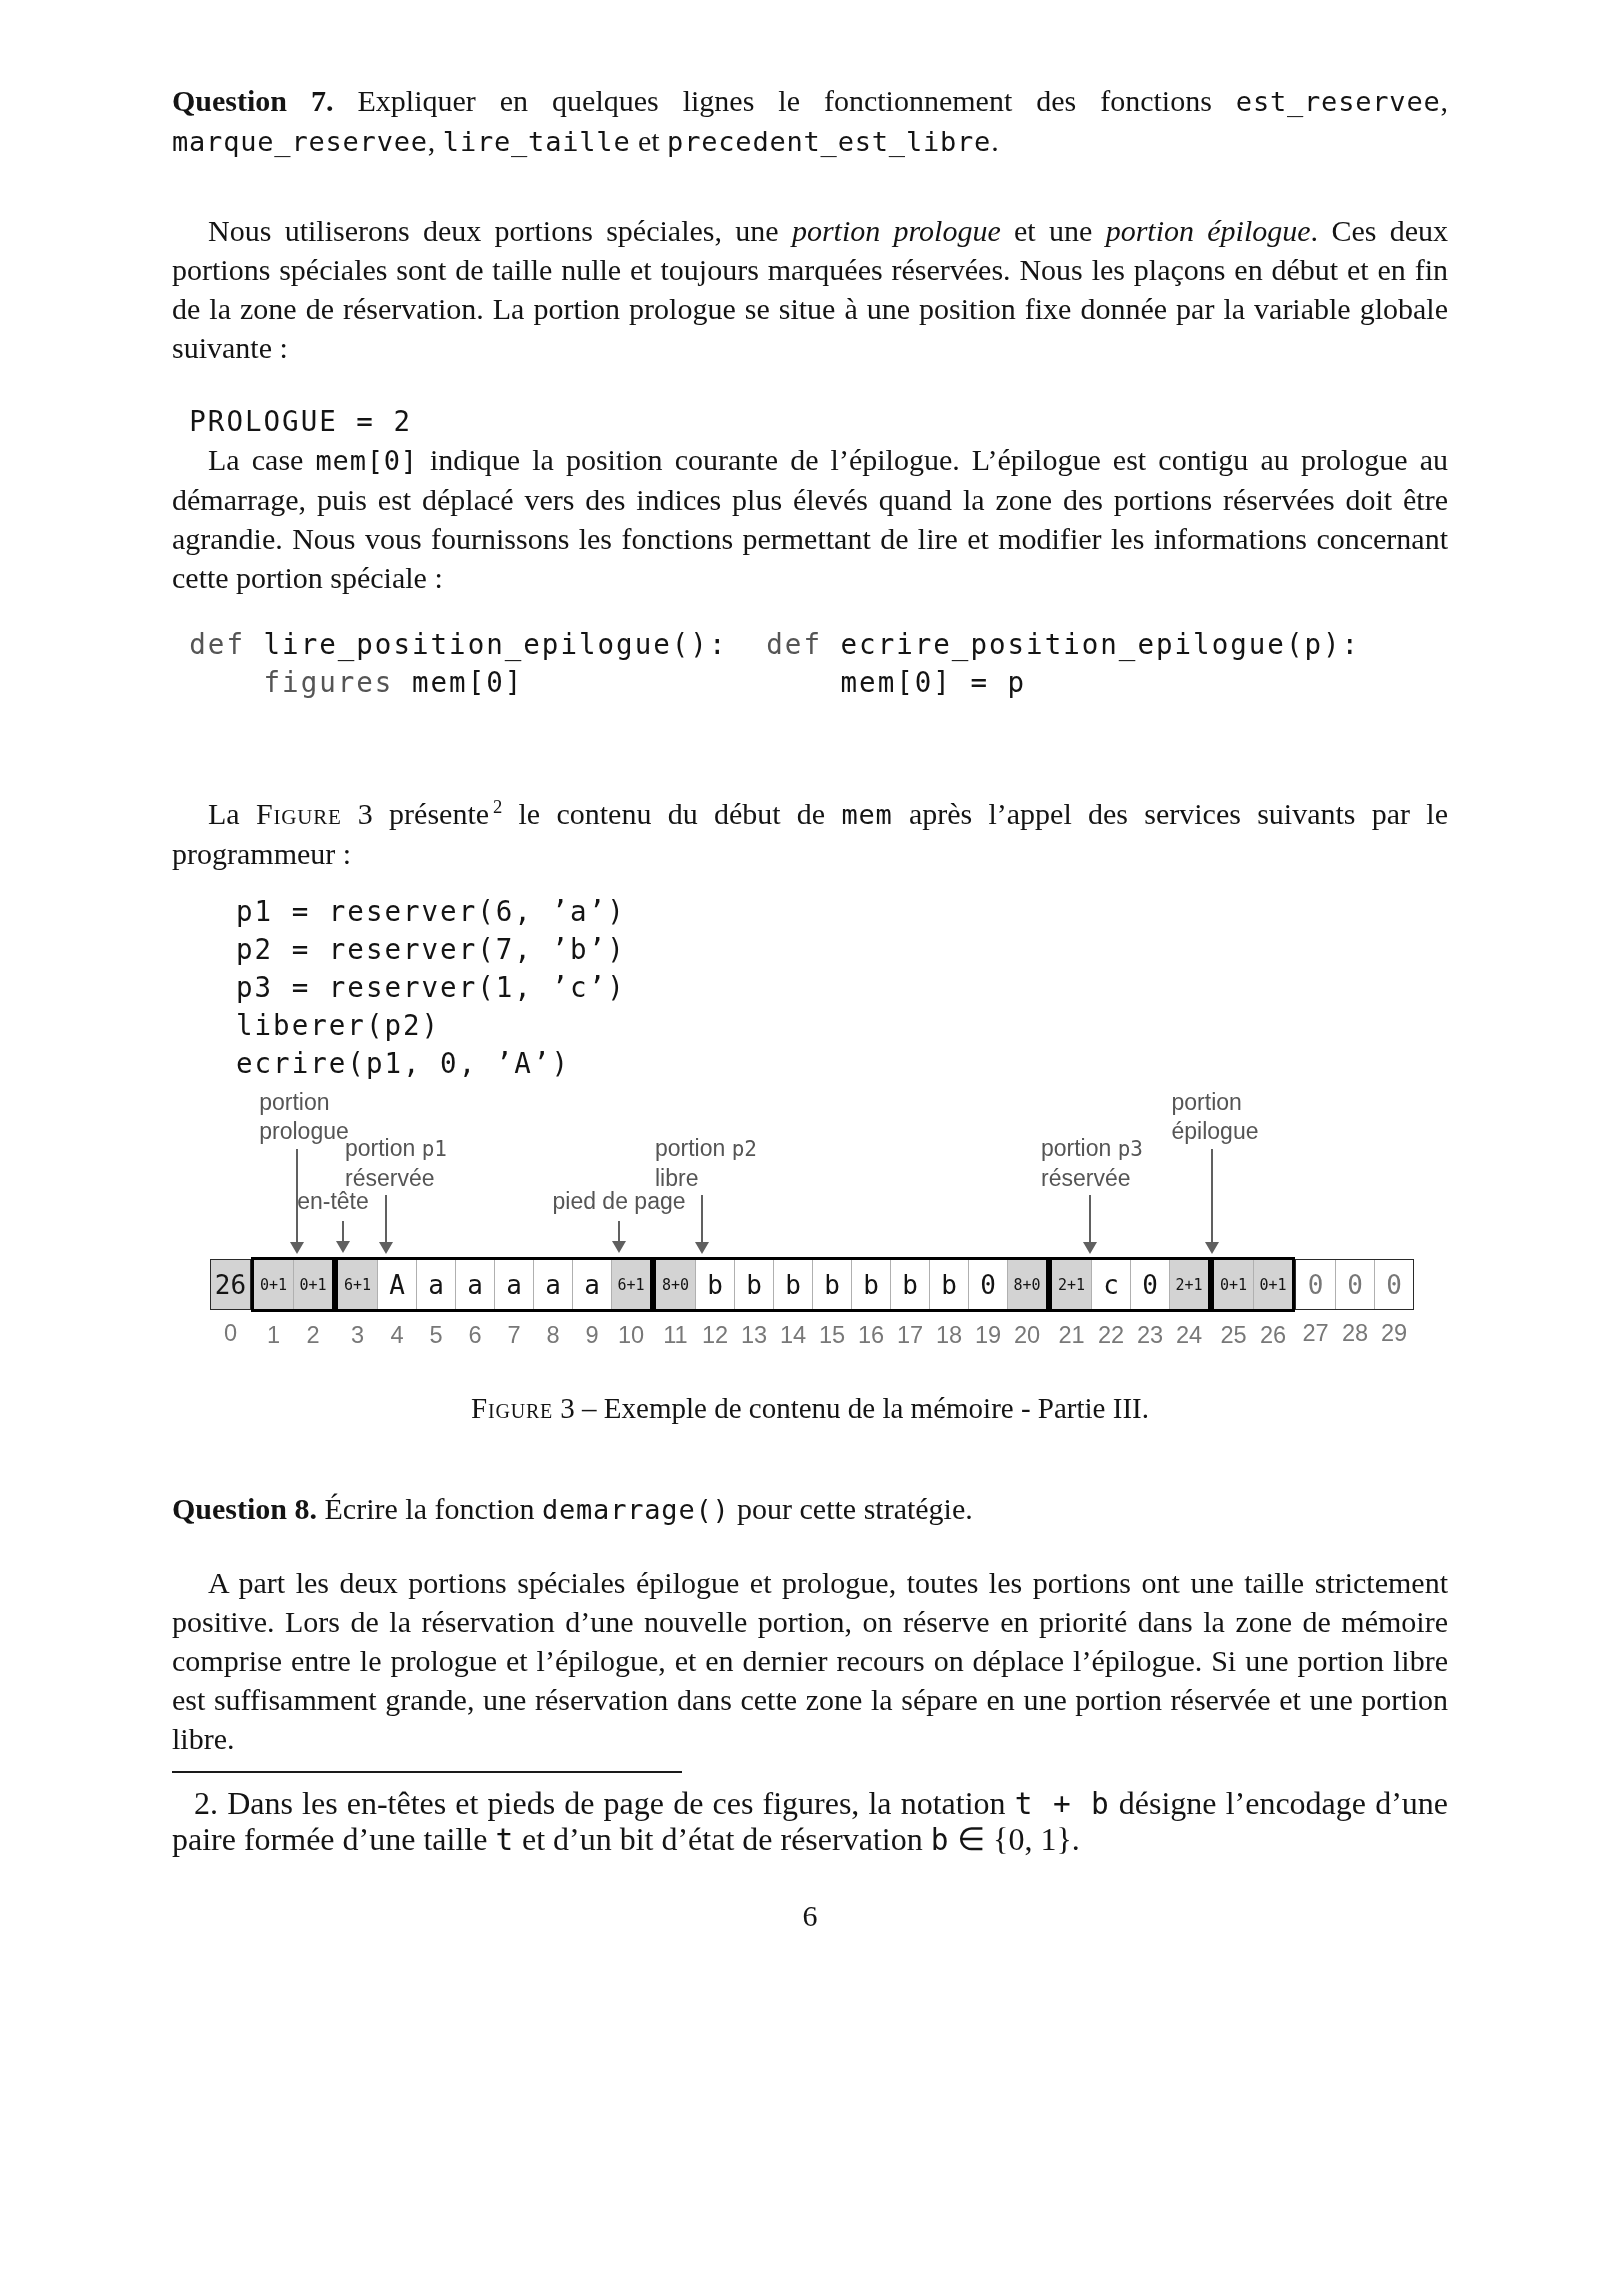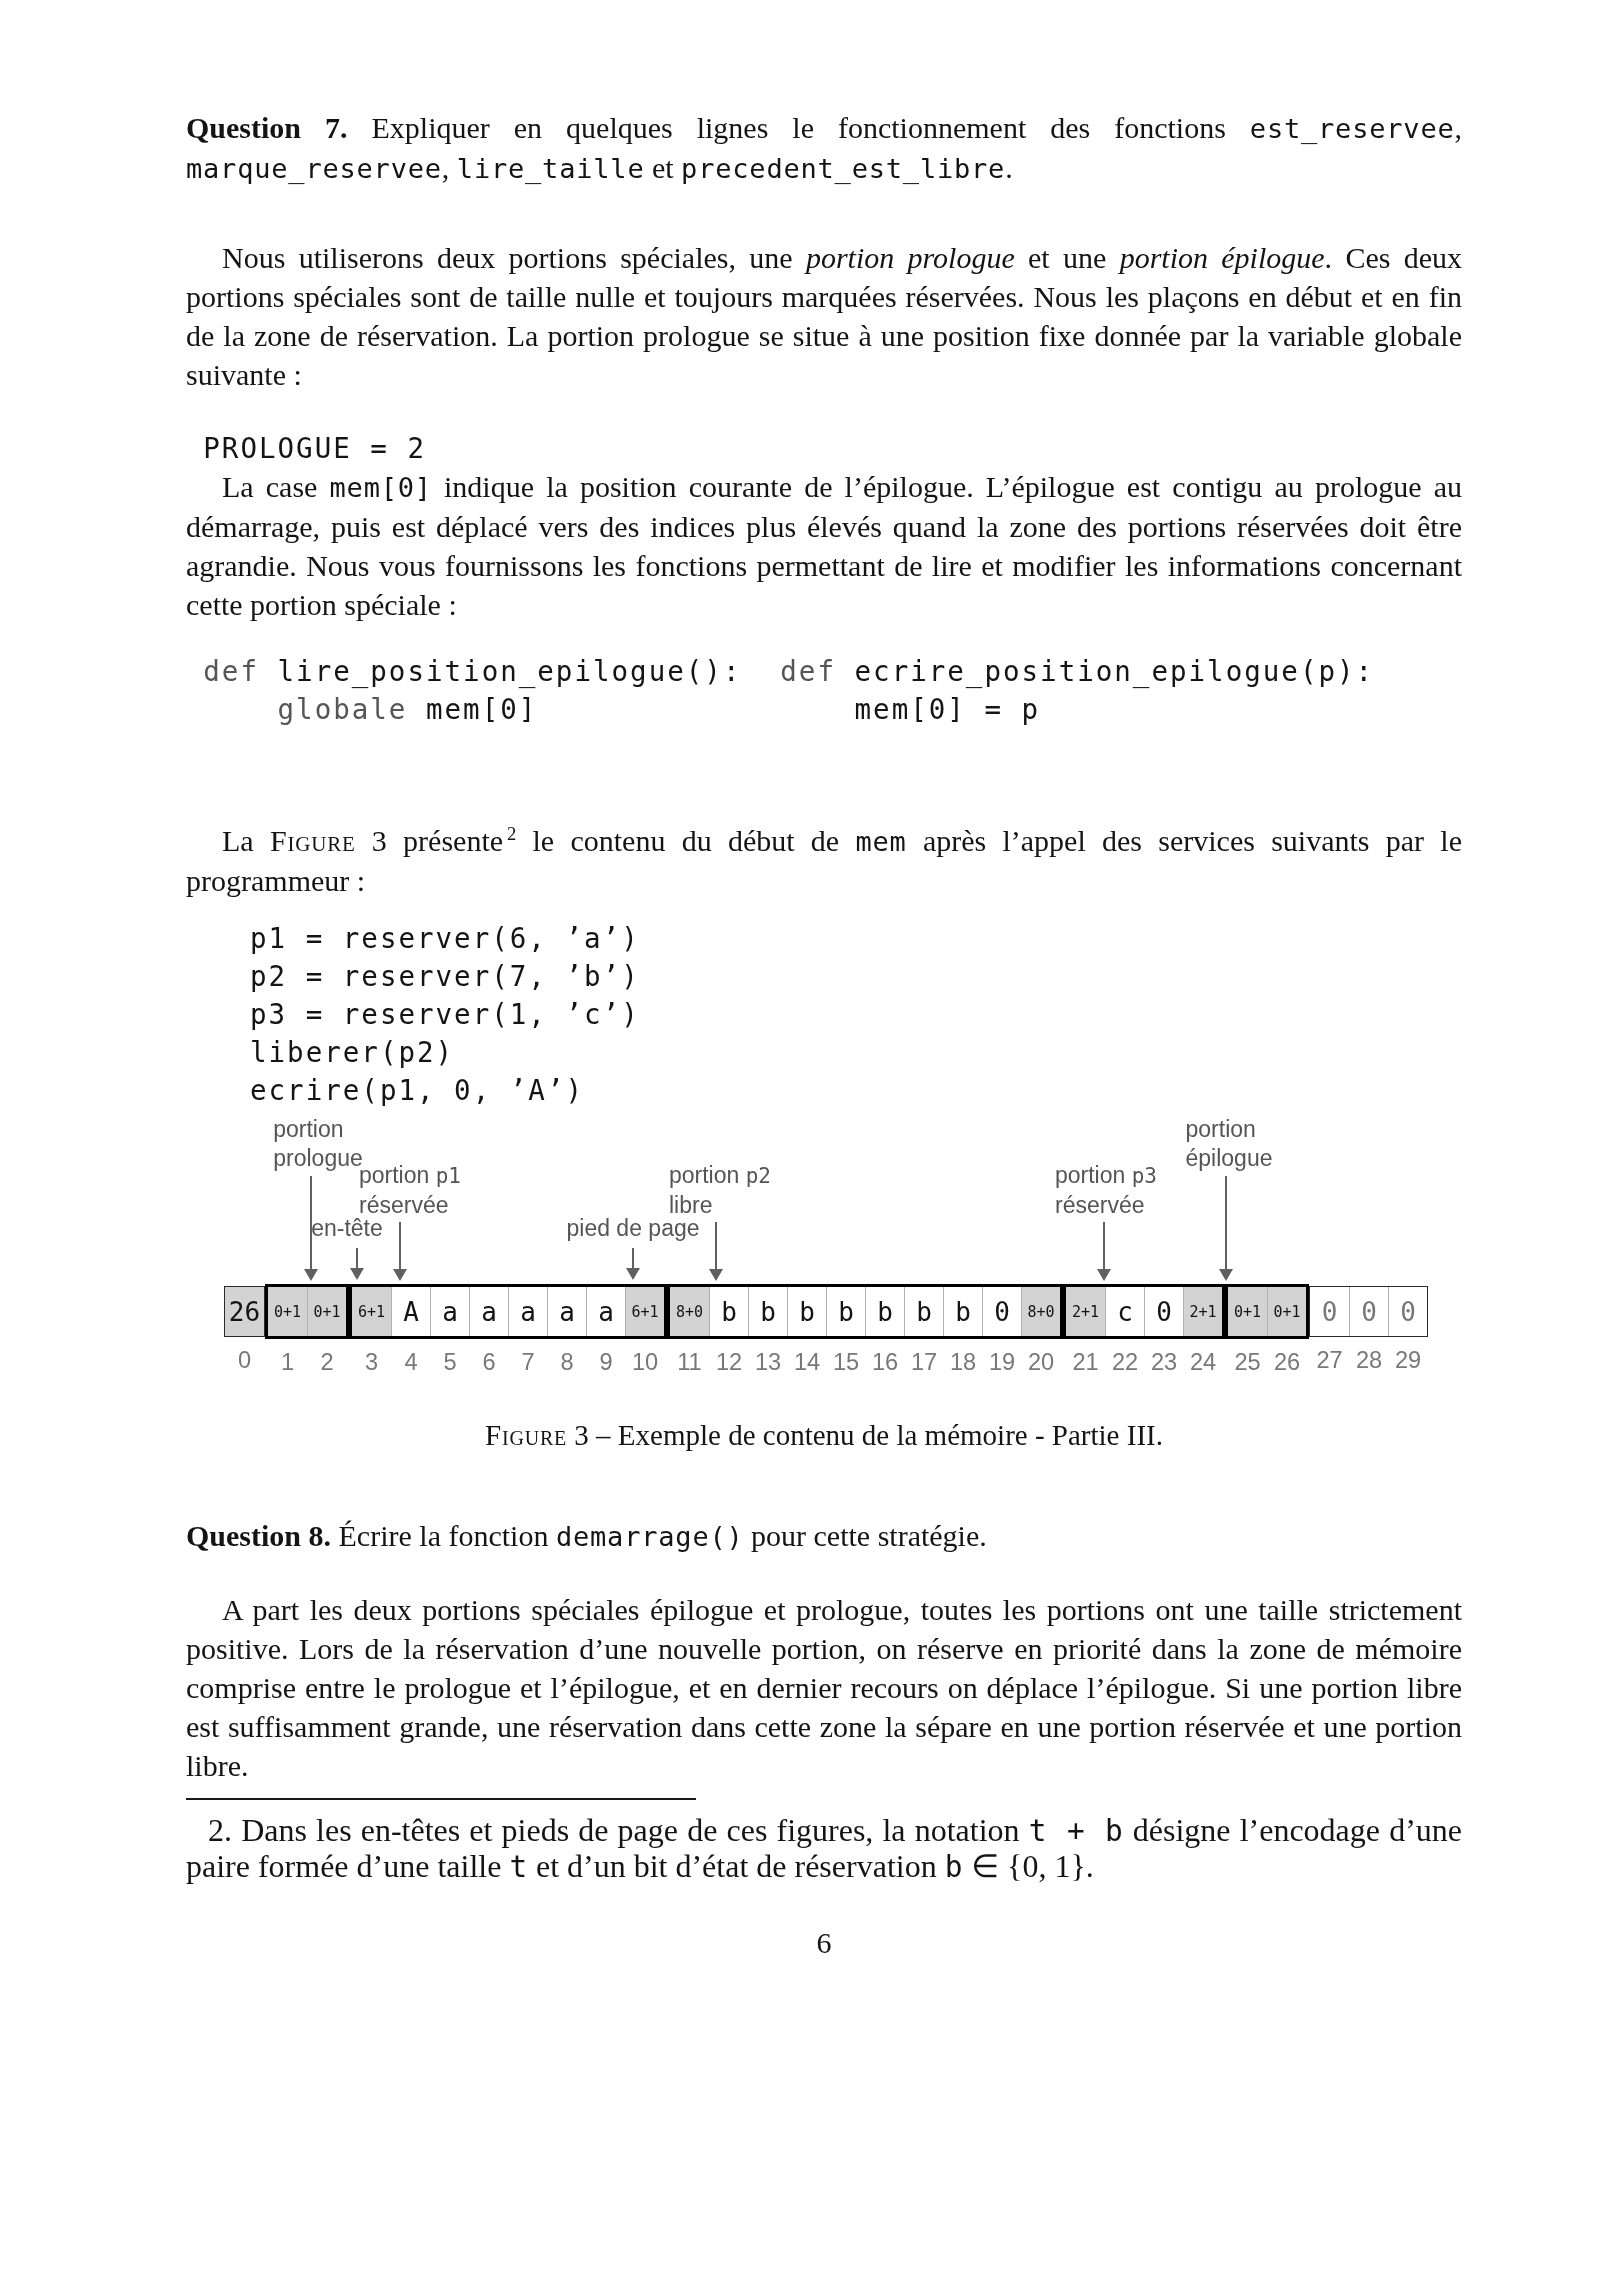--- a/index.html
+++ b/index.html
@@ -1,18 +1,18 @@
 <!DOCTYPE html>
 <html style="font-size:12.6px"><head>
 <meta charset="utf-8">
 <style>
   html,body{margin:0;padding:0;background:#e8e8e8;}
   .page{position:relative;width:1623px;height:2295px;background:#ffffff;margin:0 auto;
         font-family:"Liberation Serif",serif;color:#141414;overflow:hidden;}
-  .content{position:absolute;left:186px;top:0;width:1276px;padding-top:108px;}
+  .content{position:absolute;left:172px;top:0;width:1276px;padding-top:81px;}
 
   .para{font-size:30px;line-height:39px;text-align:justify;margin:0;}
   .indent{text-indent:36px;}
 
   .run-b{font-weight:bold;}
   .run-i{font-style:italic;}
   .run-m{font-family:"DejaVu Sans Mono",monospace;font-size:0.90em;letter-spacing:0.8px;}
   .run-sc{font-variant:small-caps;letter-spacing:0.8px;}
   .run-sup{vertical-align:super;font-size:0.62em;margin-left:3.9px;line-height:0;}
   .run-kw{color:#555;}
@@ -71,21 +71,21 @@
 
     <p class="para indent" id="para1"><span>Nous utiliserons deux portions spéciales, une </span><span class="run-i">portion prologue</span><span> et une </span><span class="run-i">portion épilogue</span><span>. Ces deux portions spéciales sont de taille nulle et toujours marquées réservées. Nous les plaçons en début et en fin de la zone de réservation. La portion prologue se situe à une position fixe donnée par la variable globale suivante :</span></p>
 
     <div class="codeline" id="code-prologue"><span>PROLOGUE = 2</span></div>
 
     <p class="para indent" id="para2"><span>La case </span><span class="run-m">mem[0]</span><span> indique la position courante de l’épilogue. L’épilogue est contigu au prologue au démarrage, puis est déplacé vers des indices plus élevés quand la zone des portions réservées doit être agrandie. Nous vous fournissons les fonctions permettant de lire et modifier les informations concernant cette portion spéciale :</span></p>
 
     <div id="code-defs">
       <div class="code-col1">
         <div class="codeline"><span class="run-kw">def</span><span> lire_position_epilogue():</span></div>
-        <div class="codeline"><span>    </span><span class="run-kw">globale</span><span> mem[0]</span></div>
+        <div class="codeline"><span>    </span><span class="run-kw">figures</span><span> mem[0]</span></div>
       </div>
       <div class="code-col2">
         <div class="codeline"><span class="run-kw">def</span><span> ecrire_position_epilogue(p):</span></div>
         <div class="codeline"><span>    mem[0] = p</span></div>
       </div>
     </div>
 
     <p class="para indent" id="para3"><span>La </span><span class="run-sc">Figure</span><span> 3 présente</span><span class="run-sup">2</span><span> le contenu du début de </span><span class="run-m">mem</span><span> après l’appel des services suivants par le programmeur :</span></p>
 
     <div id="code-calls">

